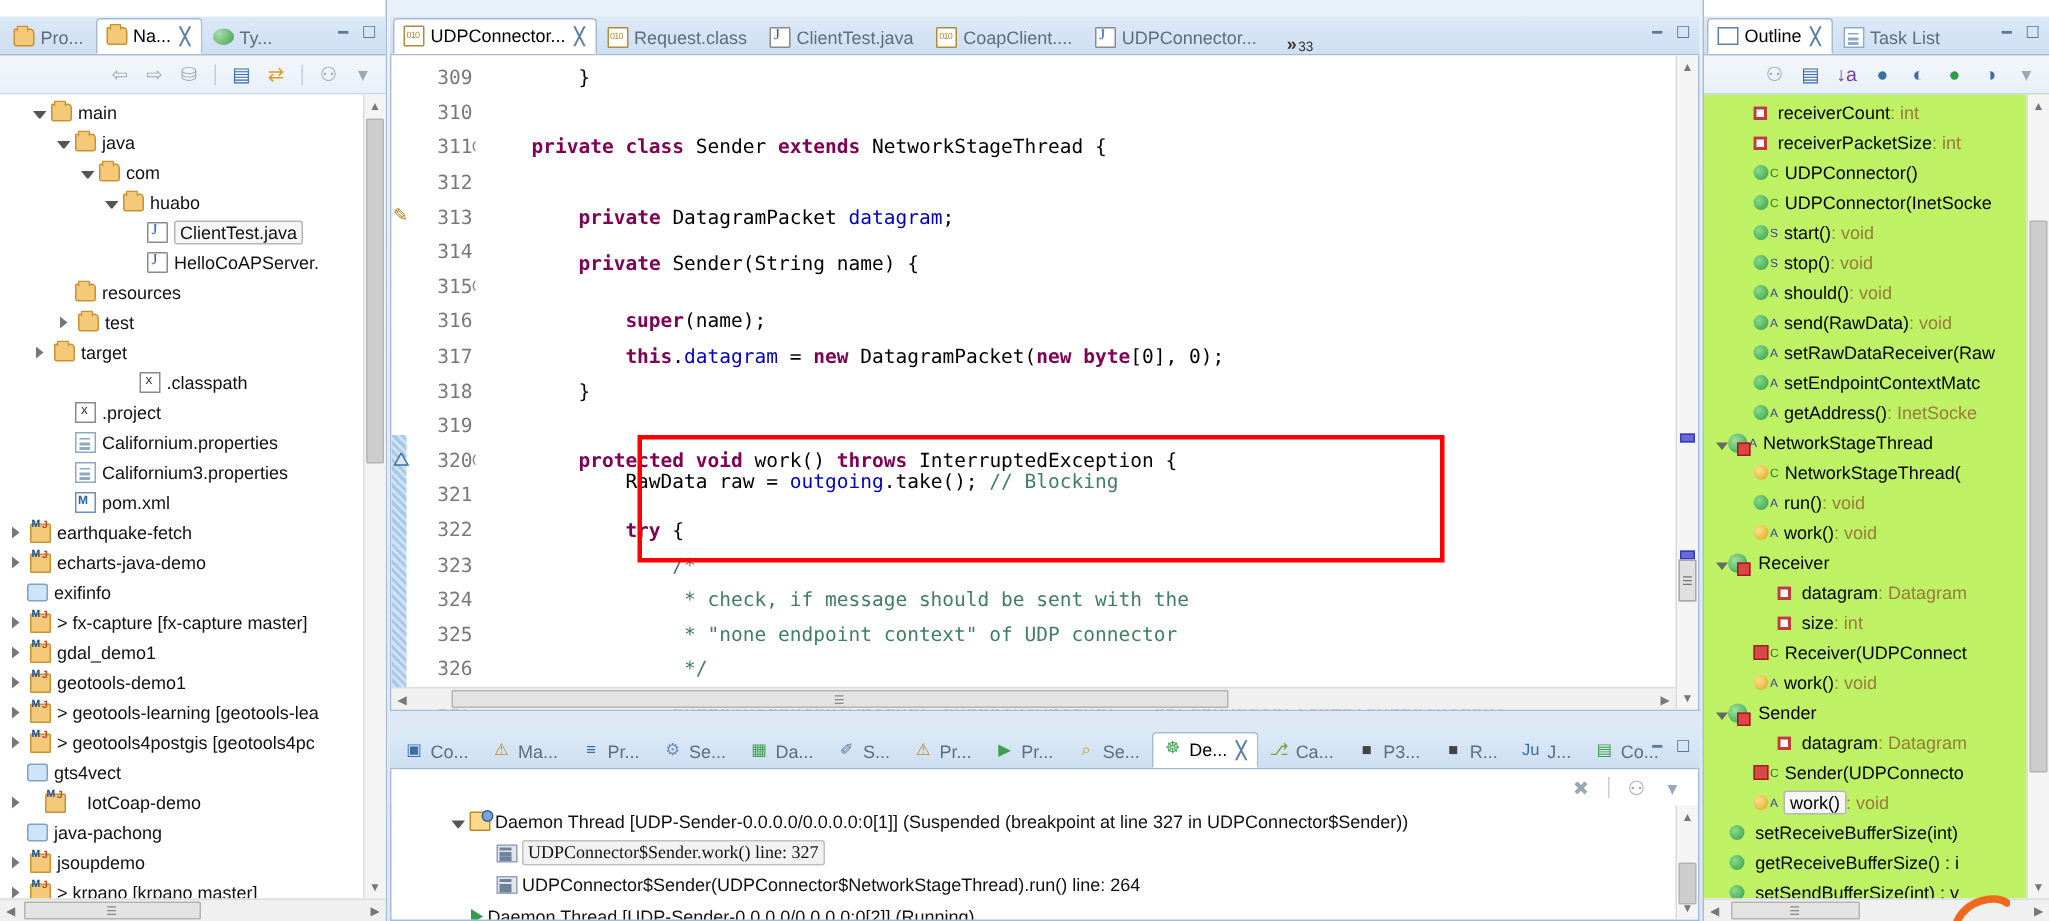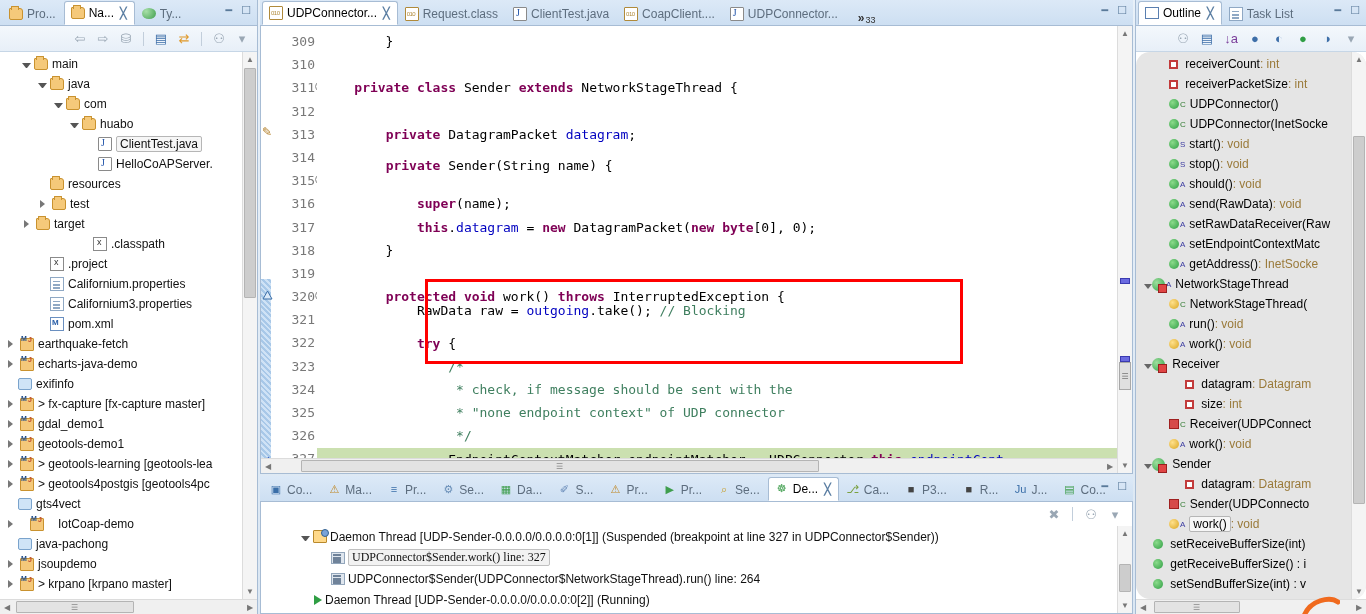--- a/index.html
+++ b/index.html
@@ -19,20 +19,21 @@
 
   
   .tabstrip {
     display: flex; align-items: flex-end;
     height: 26px;
     background: linear-gradient(to bottom,#dce9f7,#cddff2);
     border-bottom: 1px solid #a7bcd4;
     padding-left: 2px;
     overflow: hidden;
     position: relative;
+    margin-top: 11px;
   }
   .tab {
     display: flex; align-items: center; gap: 4px;
     height: 24px; padding: 0 7px 0 6px;
     font-size: 12px; color: #5d6d7e;
     white-space: nowrap;
     border: 1px solid transparent;
     border-bottom: none;
     cursor: default;
   }
@@ -132,21 +133,21 @@
   .ic-thread:after{content:"";position:absolute;right:-3px;top:-2px;width:6px;height:6px;background:#7aa3d8;border:1px solid #33618f;border-radius:50%;}
   .ic-stack{width:12px;height:12px;background:#dfe6ee;border:1px solid #93a6bb;position:relative;}
   .ic-stack:after{content:"";position:absolute;left:1px;top:1px;width:8px;height:1px;border-top:2px solid #6f8299;box-shadow:0 3px 0 #6f8299,0 6px 0 #6f8299;}
   .ic-run{width:0;height:0;border-left:8px solid #2f9e44;border-top:5px solid transparent;border-bottom:5px solid transparent;}
 
   
   #right{position:absolute;left:1135px;top:0;width:231px;height:614px;background:#fff;
      border-left:1px solid #a7bcd4;display:flex;flex-direction:column;}
   #right .toolbar{height:26px;background:linear-gradient(to bottom,#f4f8fc,#e7eff8);
      border-bottom:1px solid #c6d6e6;display:flex;align-items:center;justify-content:flex-end;gap:6px;padding-right:6px;}
-  #outtree{flex:1;overflow:hidden;position:relative;background:#e5e5e5;border-radius:14px;}
+  #outtree{flex:1;overflow:hidden;position:relative;background:#bef264;}
   .orow{display:flex;align-items:center;height:20px;font-size:12px;white-space:nowrap;color:#000;}
   .orow .olbl{margin-left:4px;}
   .orow .otype{color:#9a7a3a;}
   .orow.sel .olbl{border:1px solid #b6b6b6;background:#f6f6f6;padding:0 3px;border-radius:2px;}
   .b-pub{width:10px;height:10px;border-radius:50%;background:radial-gradient(circle at 35% 35%,#8ada8a,#2f9e44);flex:0 0 10px;}
   .b-prot{width:10px;height:10px;border-radius:50%;background:radial-gradient(circle at 35% 35%,#ffe08a,#d9a520);flex:0 0 10px;}
   .b-priv{width:9px;height:9px;background:#fff;border:2px solid #c23b3b;flex:0 0 9px;}
   .b-privf{width:10px;height:10px;background:#d64a4a;border:1px solid #a02020;flex:0 0 10px;}
   .b-class{width:13px;height:13px;border-radius:50%;background:radial-gradient(circle at 35% 35%,#9ddf9d,#2f9e44);position:relative;flex:0 0 13px;}
   .b-class:after{content:"";position:absolute;right:-2px;bottom:-2px;width:7px;height:7px;background:#e04545;border:1px solid #9a1f1f;}

